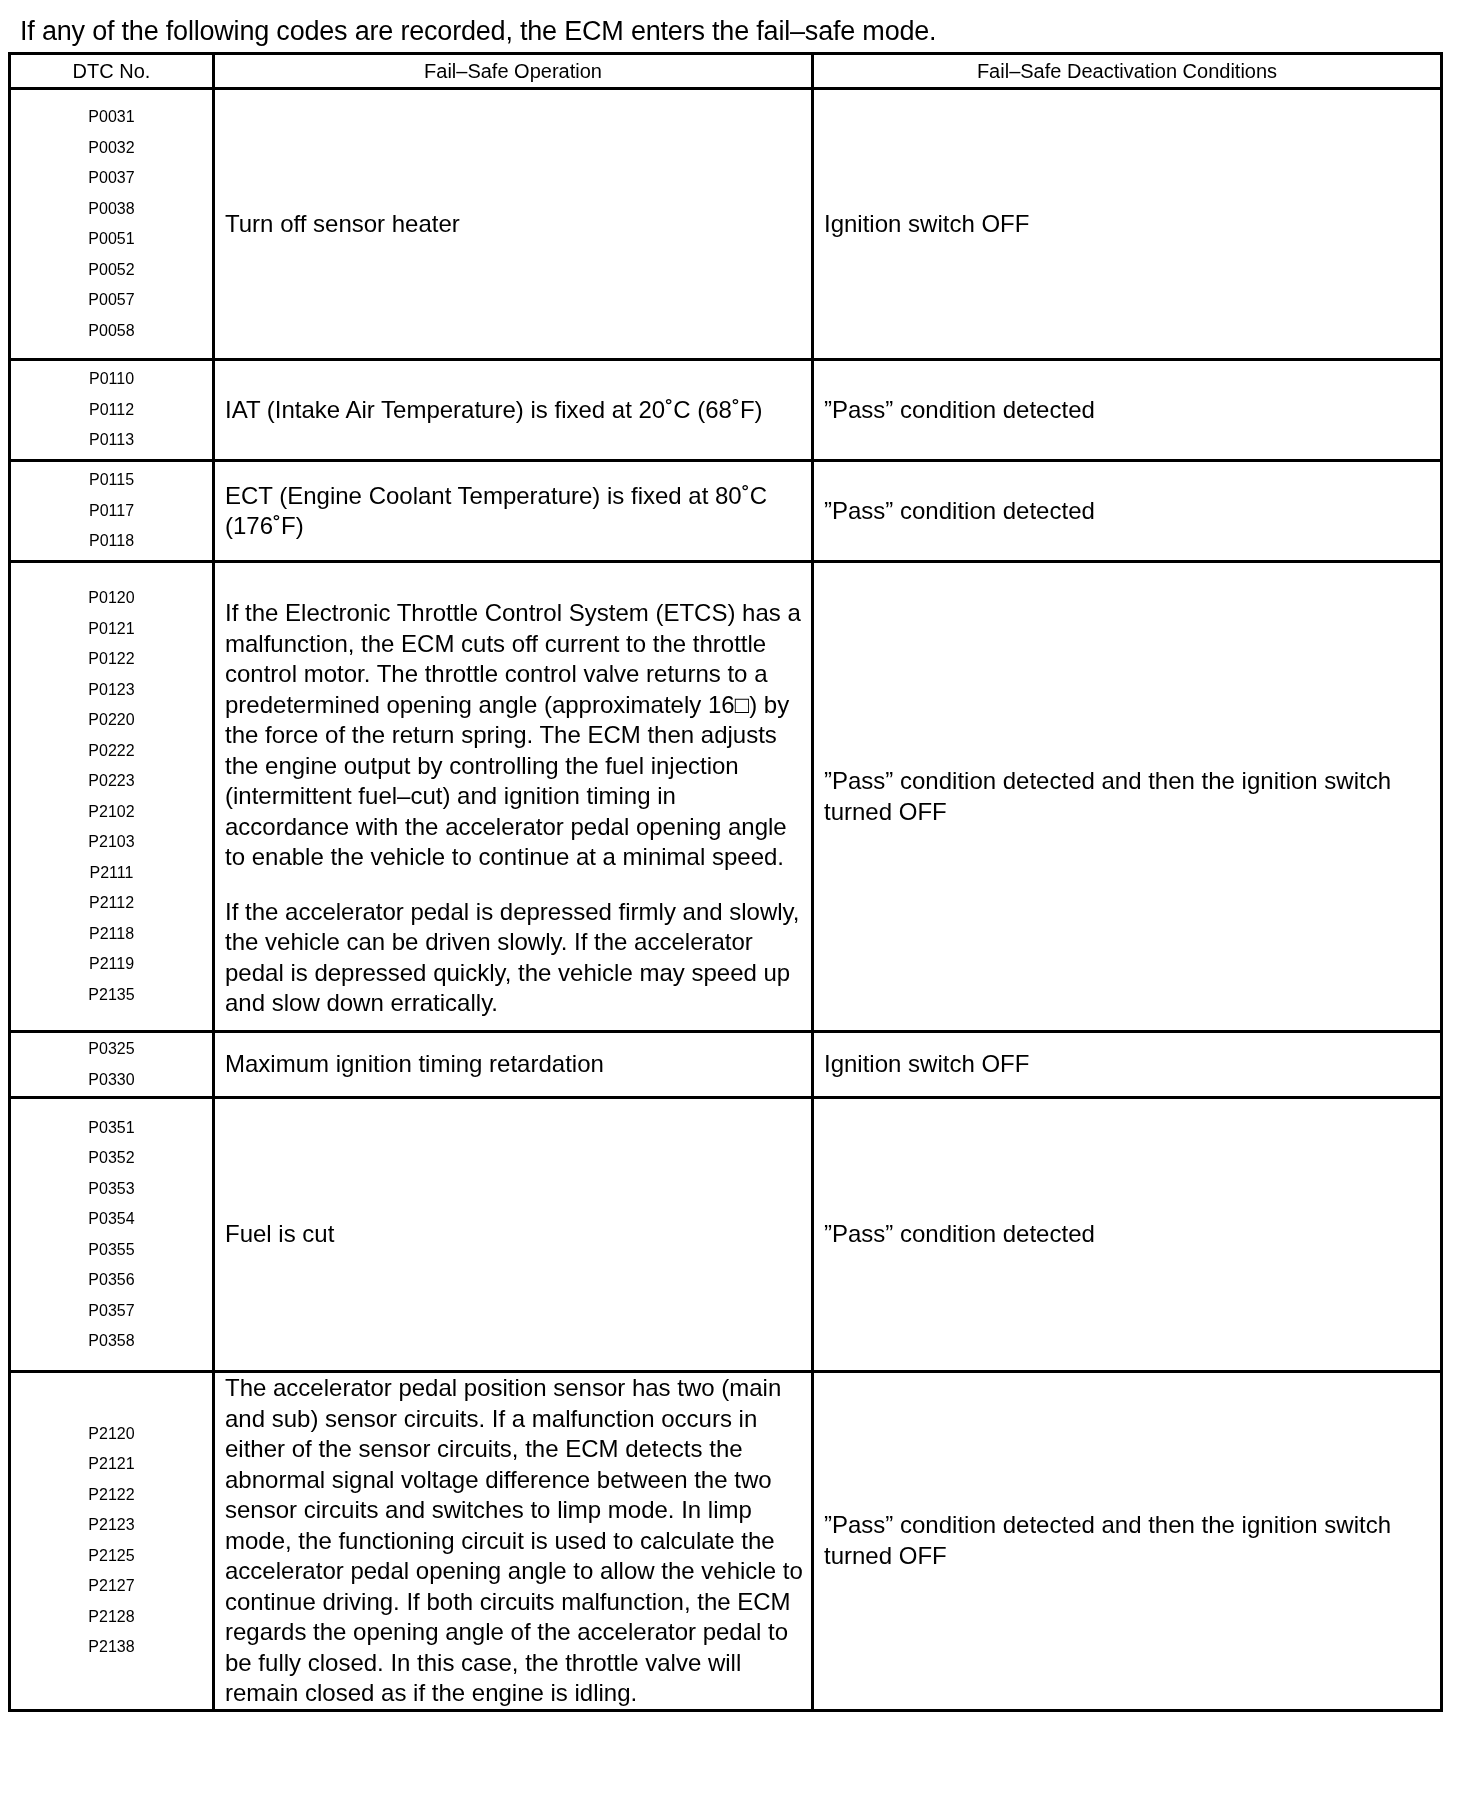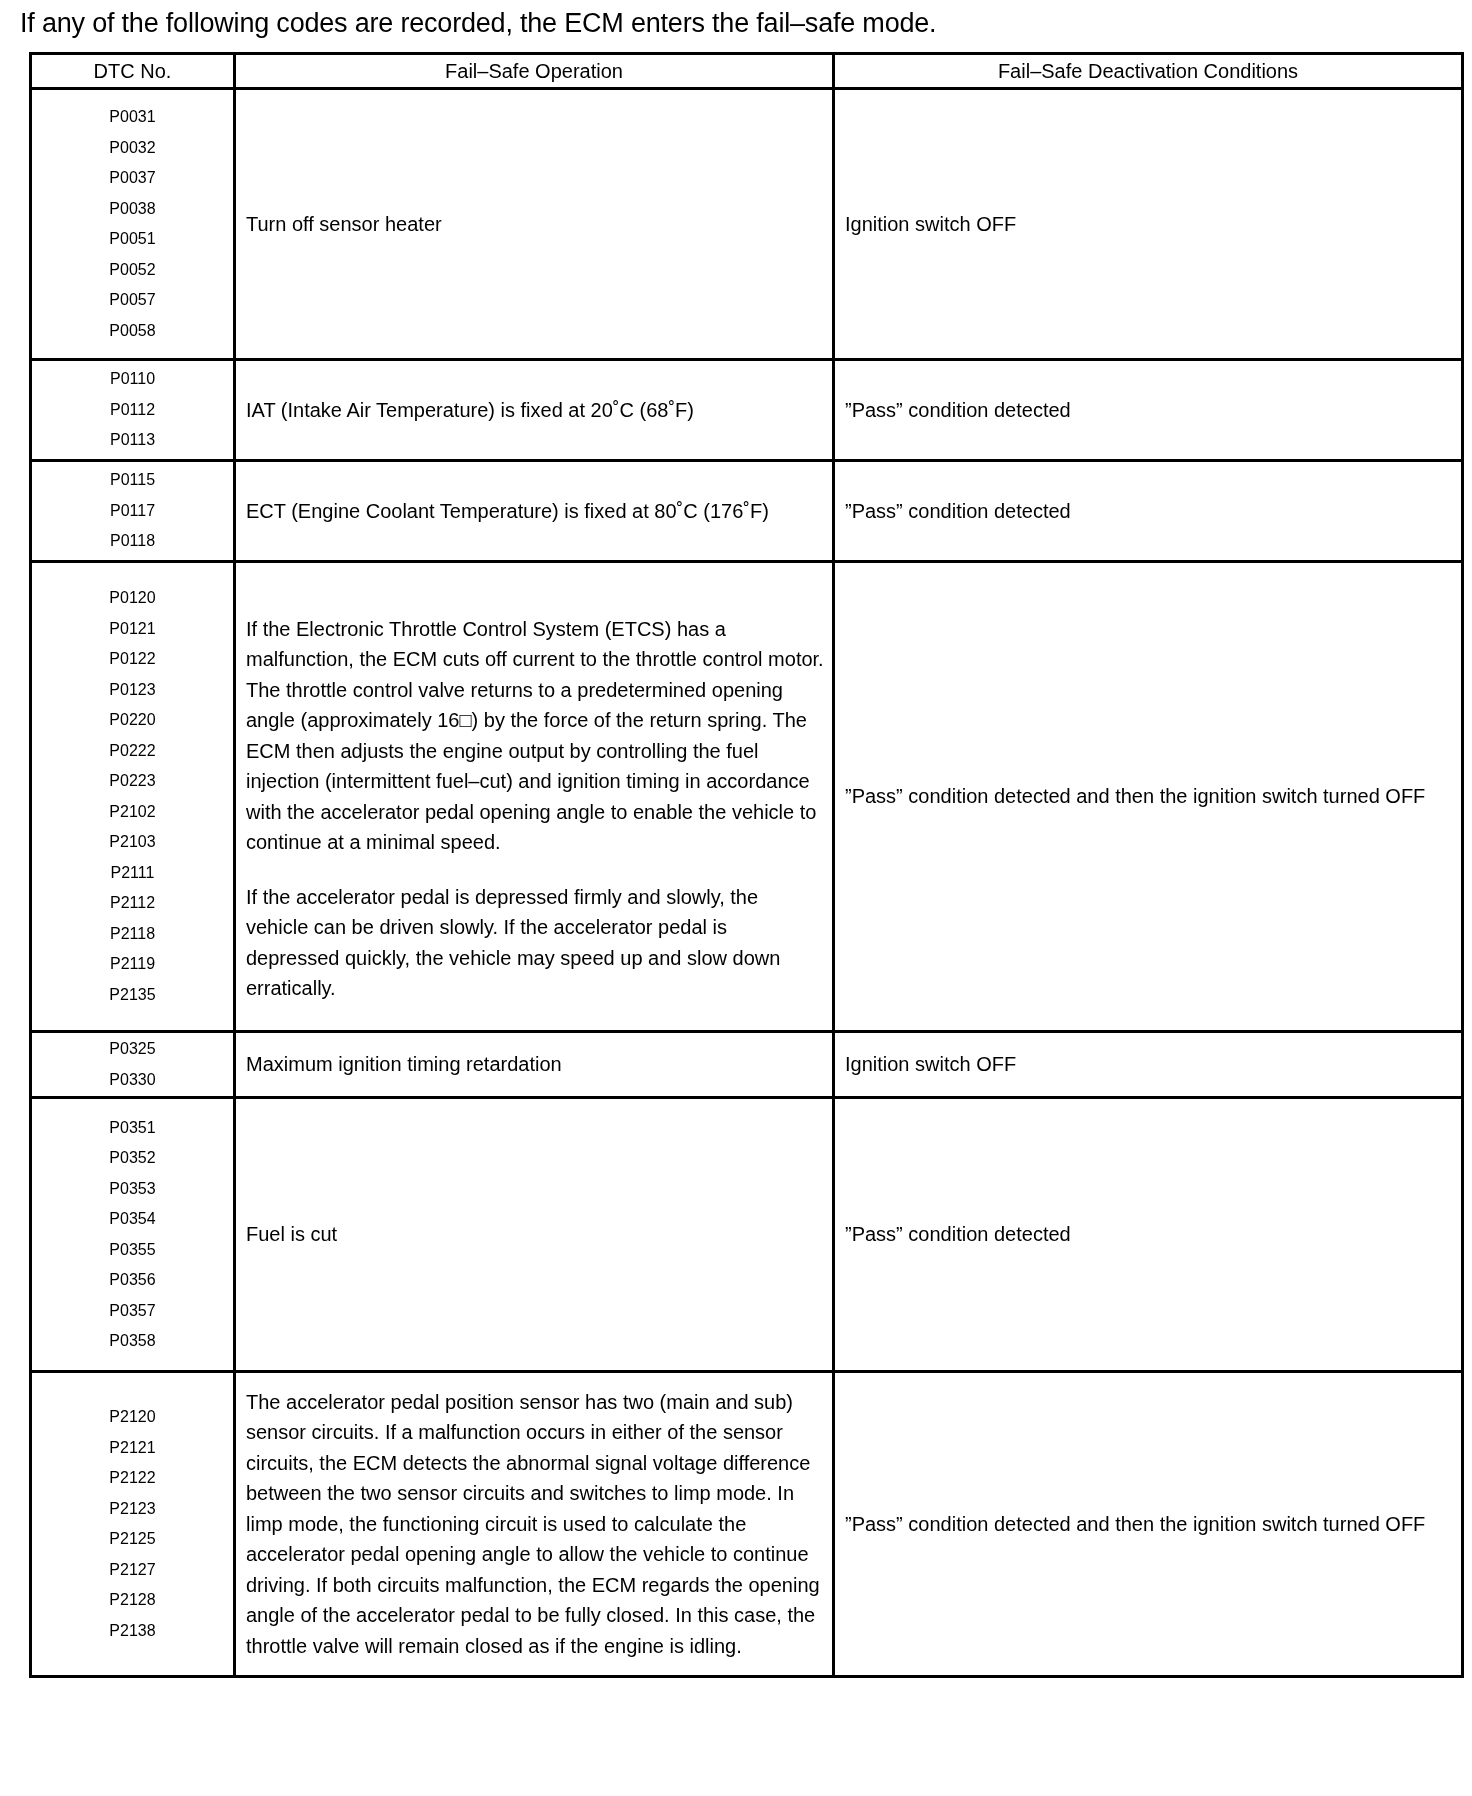--- a/index.html
+++ b/index.html
@@ -11,29 +11,29 @@
       width: 1472px;
       height: 1796px;
       position: relative;
       font-family: "Liberation Sans", "DejaVu Sans", sans-serif;
       color: #000000;
       overflow: hidden;
     }
     .intro {
       position: absolute;
       left: 20px;
-      top: 6px;
+      top: 14px;
       font-size: 27px;
       line-height: 34px;
       white-space: nowrap;
       letter-spacing: -0.2px;
     }
     table.dtc {
       position: absolute;
-      left: 29px;
+      left: 8px;
       top: 52px;
       width: 1432px;
       border-collapse: collapse;
       table-layout: fixed;
       font-size: 20px;
     }
     table.dtc th, table.dtc td {
       border: 3px solid #000000;
       padding: 0;
       vertical-align: middle;
@@ -67,21 +67,21 @@
     }
     .code-list.g3 .code {
       height: 30.5px;
       line-height: 30.5px;
     }
     td.op, td.deact {
       padding-left: 10px !important;
       padding-right: 8px !important;
       text-align: left;
       line-height: 30.5px;
-      font-size: 20px;
+      font-size: 24px;
     }
     td.op .para {
       display: block;
       margin-top: 24px;
     }
     tr.r1 td { height: 268px; }
     tr.r2 td { height: 100px; }
     tr.r3 td { height: 98px; }
     tr.r4 td { height: 98px; }
     tr.r5 td { height: 467px; }

